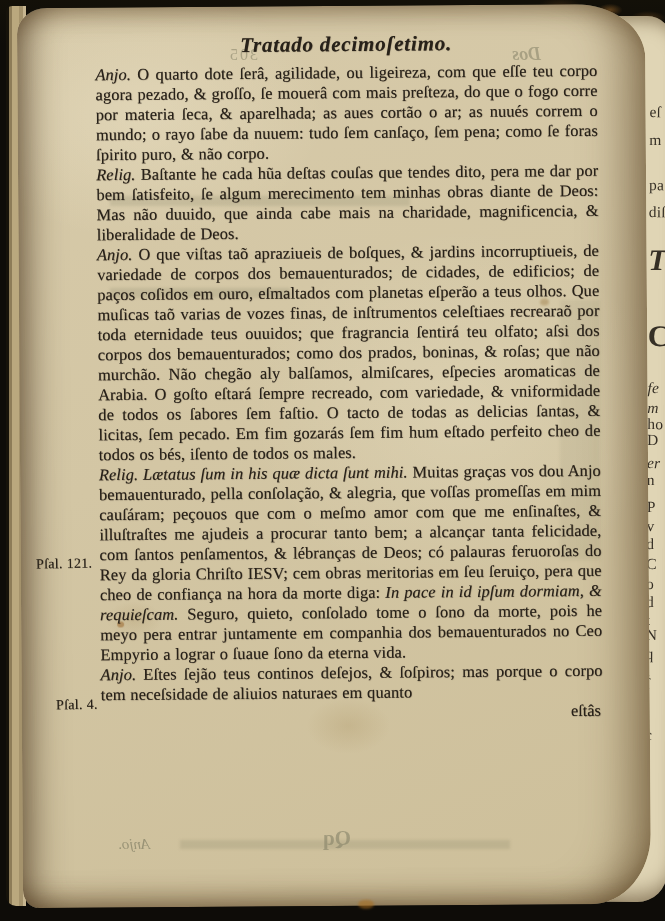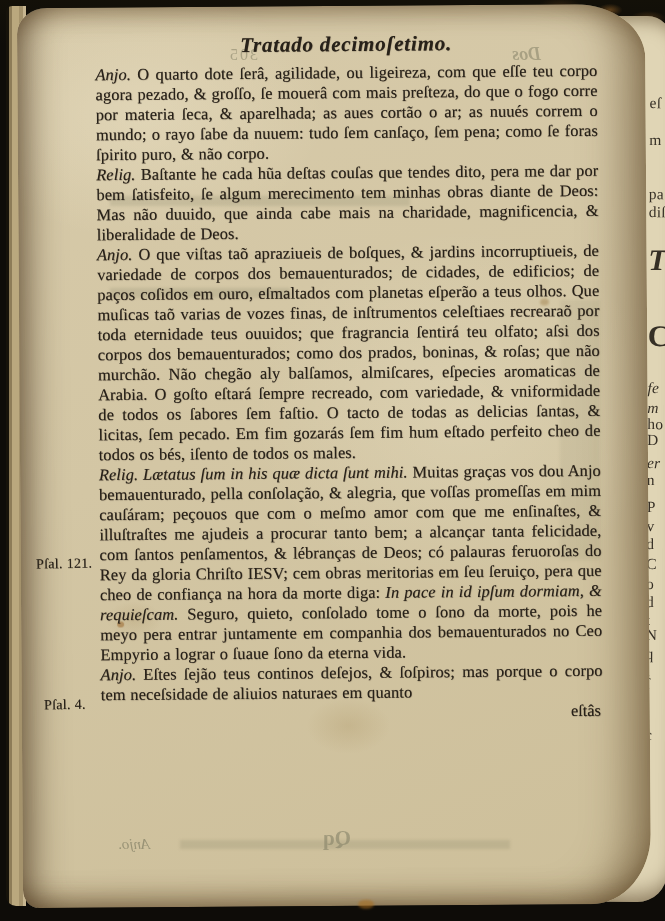--- a/index.html
+++ b/index.html
@@ -62,21 +62,21 @@
     letter-spacing:.8px;margin:0 0 9px 0;}
   .para{margin:0;text-align:justify;letter-spacing:.1px;word-spacing:.5px;}
   .speaker{font-style:italic;}
   .lat{font-style:italic;}
   .catchword{text-align:right;padding-right:2px;}
 
   
   .margin-note{position:absolute;color:var(--ink);font-size:14px;letter-spacing:.3px;
     text-shadow:.3px .3px .5px rgba(45,33,22,.5);transform:rotate(-1deg);}
   .note1{left:36px;top:556px;}
-  .note2{left:44px;top:697px;}
+  .note2{left:56px;top:697px;}
 
   
   .show{position:absolute;color:var(--show);opacity:.6;transform:scaleX(-1);
     filter:blur(.4px);font-size:15px;}
   .st-num{left:228px;top:46px;font-size:16px;letter-spacing:2px;}
   .st-dos{left:512px;top:44px;font-size:18px;font-style:italic;font-weight:600;}
   .st-anjo{left:118px;top:836px;font-style:italic;font-size:15px;opacity:.8;}
   .st-sig{left:323px;top:826px;font-size:21px;font-weight:bold;opacity:.65;filter:blur(.3px);}
   .ghost-line{position:absolute;height:10px;background:rgba(115,118,88,.18);filter:blur(1.5px);}
   .gl1{left:110px;top:196px;width:300px;}
@@ -87,24 +87,24 @@
 </head>
 <body>
 
 <div class="photo">
 
   <div class="backdrop-top"></div>
   <div class="page-edge-left"></div>
 
   <div class="next-page">
     <div class="edge-frags" id="edge-frags">
-        <div class="frag" style="top: 79px;">eſ</div>
+        <div class="frag" style="top: 88px;">eſ</div>
         <div class="frag" style="top: 116px;">m</div>
         <div class="frag" style="top: 136px; margin-left: 19px;">in</div>
-        <div class="frag" style="top: 170px;">pa</div>
+        <div class="frag" style="top: 161px;">pa</div>
         <div class="frag" style="top: 188px;">diſ</div>
         <div class="frag frag-big frag-it" style="top: 236px;">T</div>
         <div class="frag frag-big" style="top: 312px;">C</div>
         <div class="frag" style="top: 364px; font-style: italic;">fe</div>
         <div class="frag frag-it" style="top: 384px;">m</div>
         <div class="frag" style="top: 400px;">ho</div>
         <div class="frag" style="top: 416px;">D</div>
         <div class="frag frag-it" style="top: 439px;">er</div>
         <div class="frag" style="top: 456px;">n</div>
         <div class="frag" style="top: 483px;">P</div>

